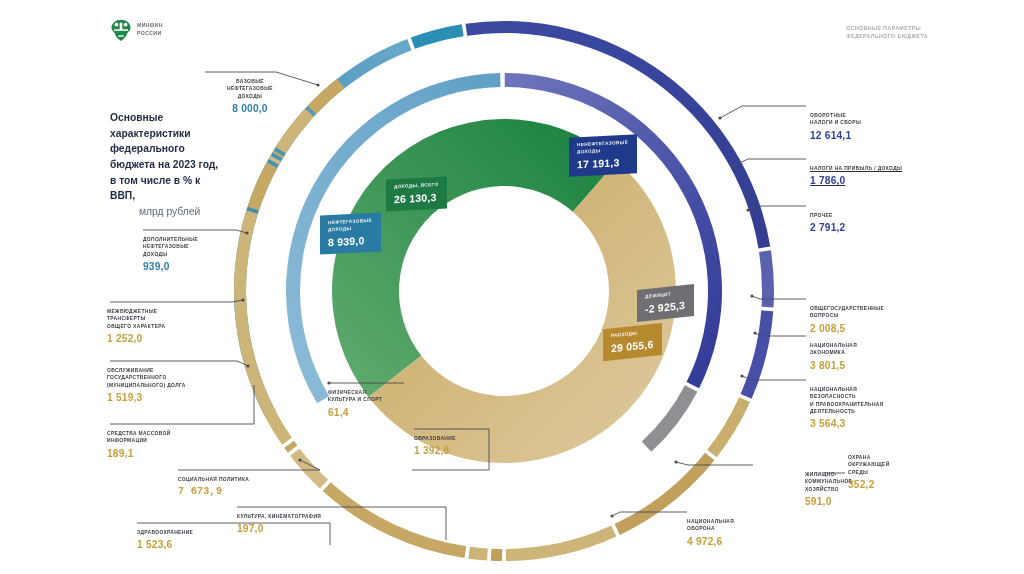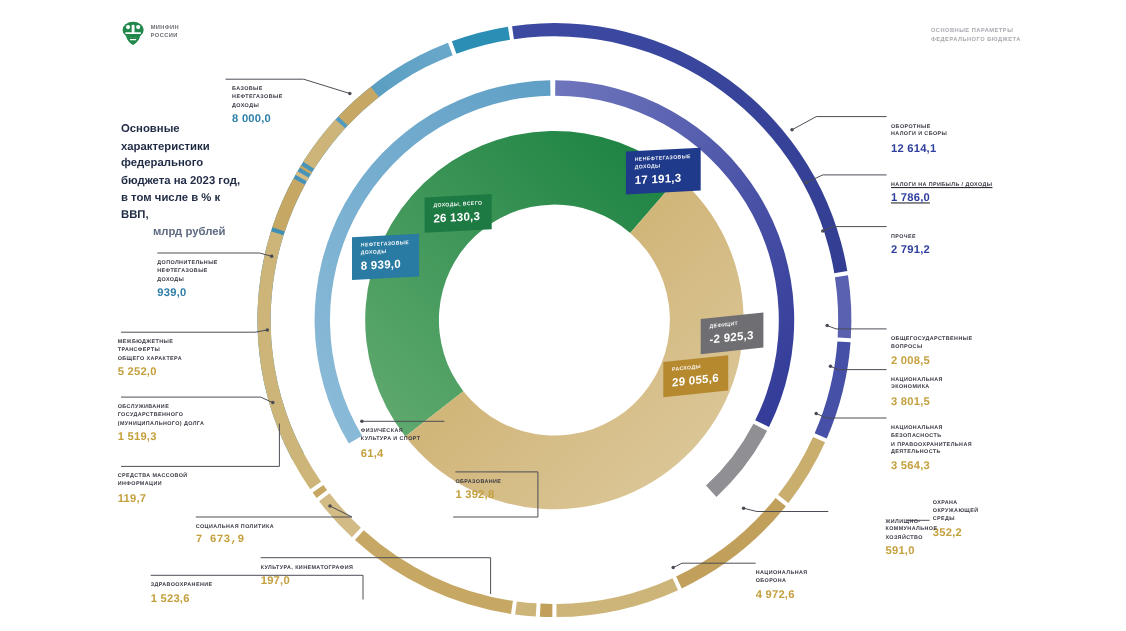--- a/index.html
+++ b/index.html
@@ -11,21 +11,21 @@
   #logo .emblem{width:22px;height:24px;position:relative;}
   #logo .logo-text{font-size:5.2px;line-height:1.45;letter-spacing:.35px;
       font-weight:700;color:#6b6b72;text-transform:uppercase;white-space:pre-line;}
   #corner-title{position:absolute;right:96px;top:24px;text-align:left;
       font-size:5.2px;line-height:1.55;letter-spacing:.45px;font-weight:700;
       color:#a9a9b0;text-transform:uppercase;white-space:pre-line;}
 
   
   #main-title{position:absolute;left:110px;top:110px;width:110px;
       font-size:10.3px;line-height:1.52;font-weight:700;color:#1f2a44;}
-  #main-title .sub{font-weight:700;color:#5d6a80;padding-left:29px;}
+  #main-title .sub{font-weight:400;color:#5d6a80;padding-left:29px;}
 
   
   #rings{position:absolute;left:0;top:0;width:1024px;height:574px;}
 
   
   .badge{position:absolute;padding:5px 9px 6px 8px;color:#fff;}
   .badge .bl{font-size:4.7px;line-height:1.45;font-weight:700;letter-spacing:.35px;
       text-transform:uppercase;white-space:pre-line;opacity:.92;}
   .badge .bv{font-size:10.5px;font-weight:700;letter-spacing:.2px;margin-top:2px;}
 
@@ -181,21 +181,21 @@
       <div class="bl">ДЕФИЦИТ</div>
       <div class="bv">-2 925,3</div>
     </div>
     <div class="badge" style="left: 603px; top: 326px; background: rgb(182, 137, 47); transform: skewY(-6deg);">
       <div class="bl">РАСХОДЫ</div>
       <div class="bv">29 055,6</div>
     </div>
   </div>
 
 <div id="label-layer">
-    <div class="lab" style="left: 211px; top: 78px; width: 120px;">
+    <div class="lab" style="left: 190px; top: 78px; width: 120px; text-align: center;">
       <div class="lt">БАЗОВЫЕ
 НЕФТЕГАЗОВЫЕ
 ДОХОДЫ</div>
       <div class="lv" style="color: rgb(47, 127, 168);">8 000,0</div>
     </div>
     <div class="lab" style="left: 143px; top: 236px; width: 120px;">
       <div class="lt">ДОПОЛНИТЕЛЬНЫЕ
 НЕФТЕГАЗОВЫЕ
 ДОХОДЫ</div>
       <div class="lv" style="color: rgb(47, 127, 168);">939,0</div>
@@ -259,32 +259,32 @@
       <div class="lt">СОЦИАЛЬНАЯ ПОЛИТИКА</div>
       <div class="lv" style="color: rgb(196, 160, 62); font-family: Liberation Mono, monospace;">7 673,9</div>
     </div>
     <div class="lab" style="left: 137px; top: 529px; width: 120px;">
       <div class="lt">ЗДРАВООХРАНЕНИЕ</div>
       <div class="lv" style="color: rgb(196, 160, 62);">1 523,6</div>
     </div>
     <div class="lab" style="left: 107px; top: 430px; width: 130px;">
       <div class="lt">СРЕДСТВА МАССОВОЙ
 ИНФОРМАЦИИ</div>
-      <div class="lv" style="color: rgb(196, 160, 62);">119,7</div>
+      <div class="lv" style="color: rgb(196, 160, 62);">189,1</div>
     </div>
     <div class="lab" style="left: 328px; top: 389px; width: 110px;">
       <div class="lt">ФИЗИЧЕСКАЯ
 КУЛЬТУРА И СПОРТ</div>
       <div class="lv" style="color: rgb(196, 160, 62);">61,4</div>
     </div>
     <div class="lab" style="left: 107px; top: 367px; width: 140px;">
       <div class="lt">ОБСЛУЖИВАНИЕ
 ГОСУДАРСТВЕННОГО
 (МУНИЦИПАЛЬНОГО) ДОЛГА</div>
       <div class="lv" style="color: rgb(196, 160, 62);">1 519,3</div>
     </div>
     <div class="lab" style="left: 107px; top: 308px; width: 130px;">
       <div class="lt">МЕЖБЮДЖЕТНЫЕ
 ТРАНСФЕРТЫ
 ОБЩЕГО ХАРАКТЕРА</div>
-      <div class="lv" style="color: rgb(196, 160, 62);">5 252,0</div>
+      <div class="lv" style="color: rgb(196, 160, 62);">1 252,0</div>
     </div>
   </div>
 
 </body></html>

